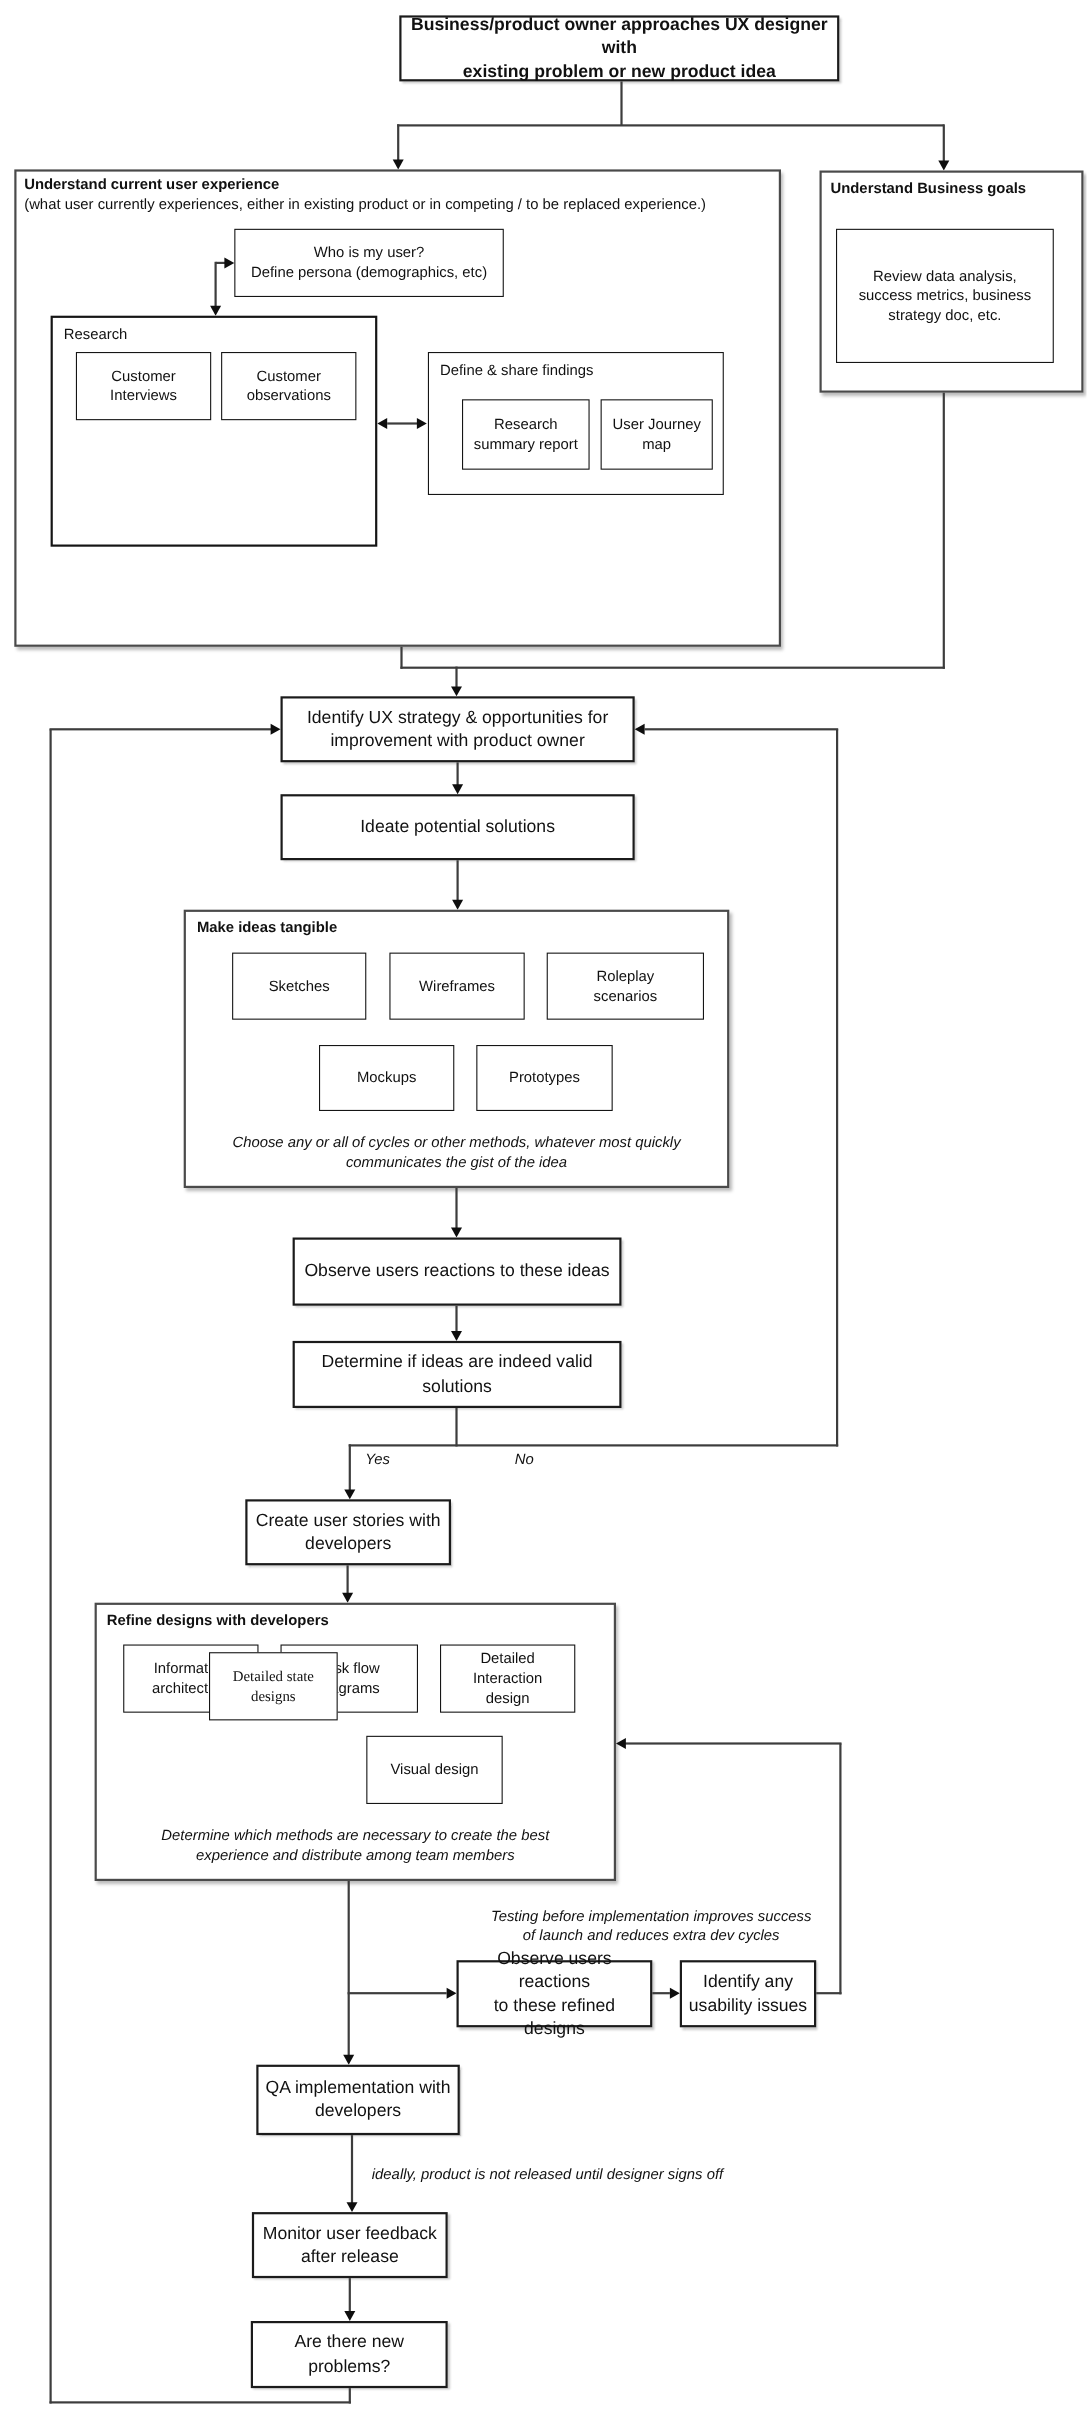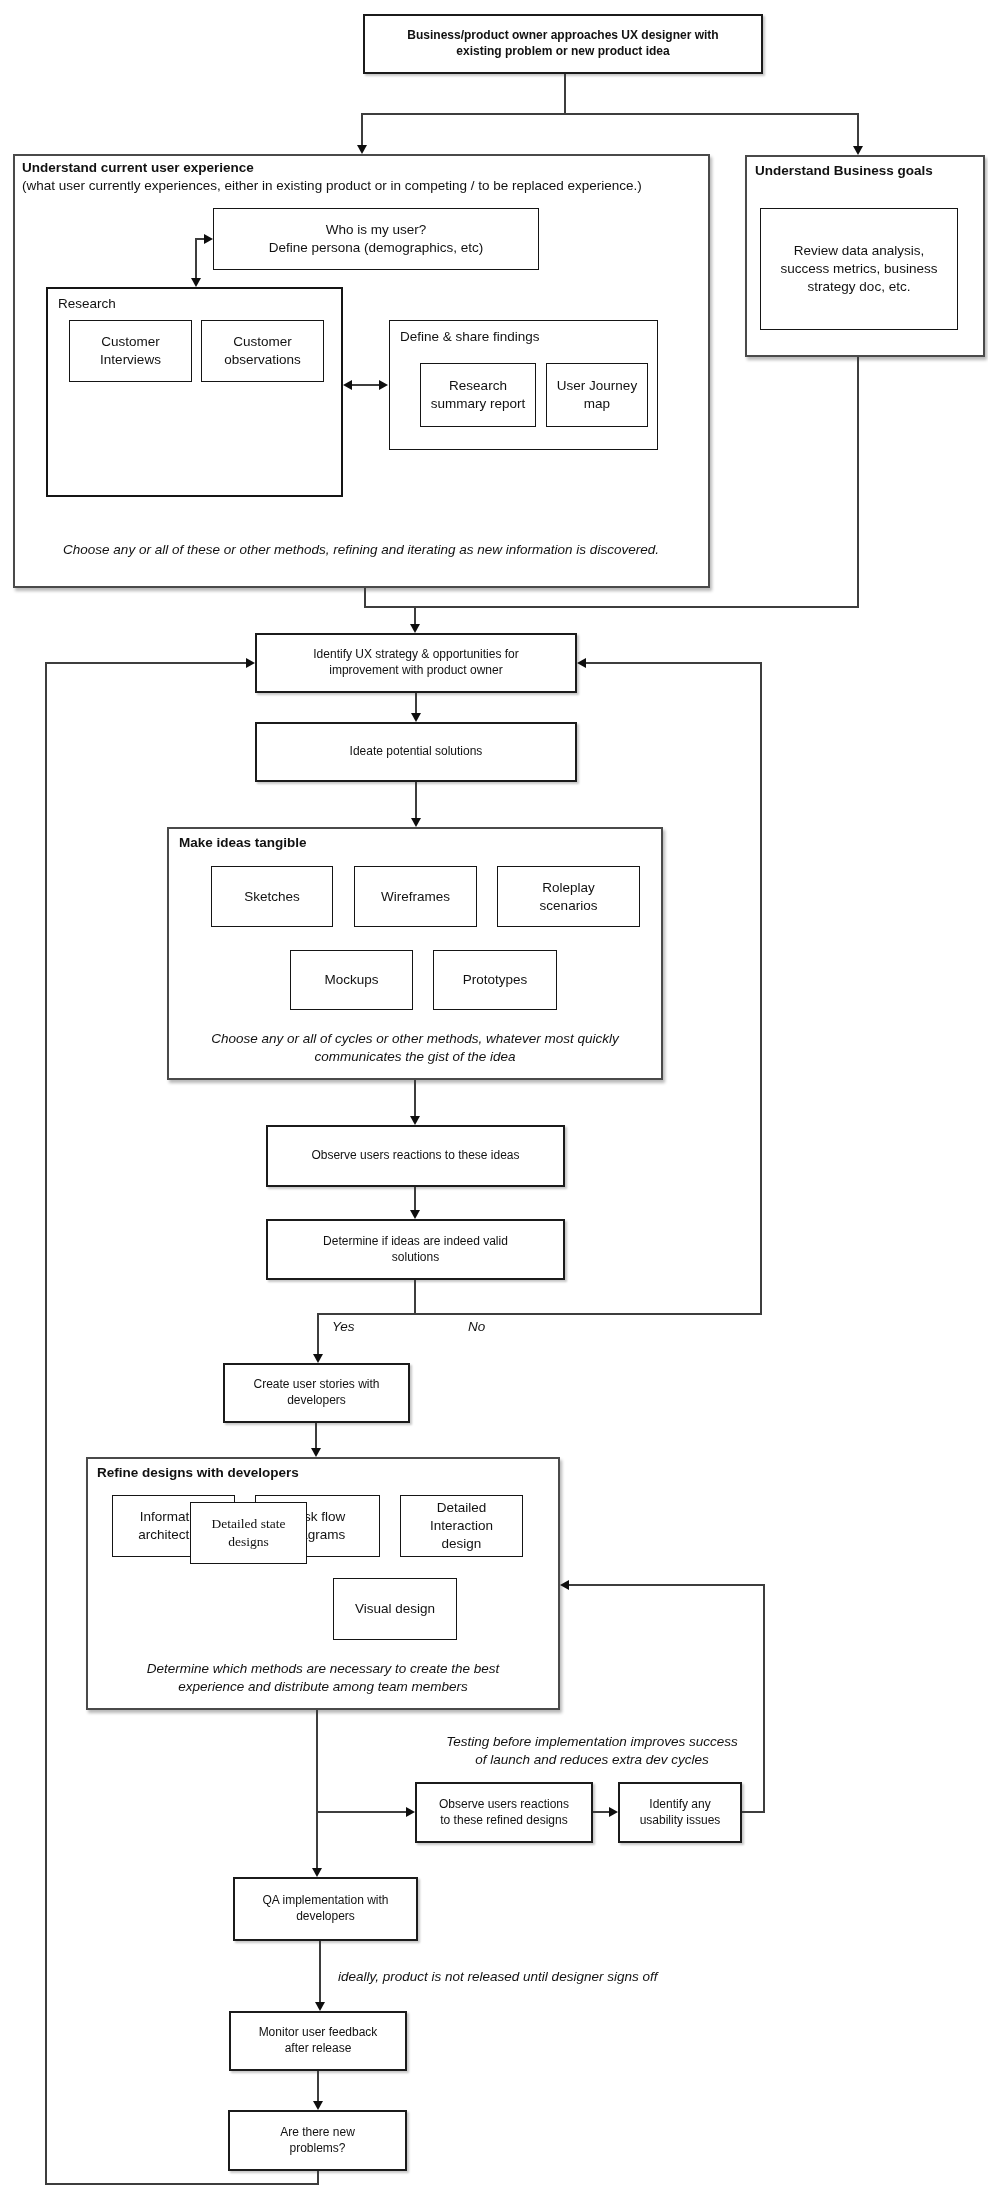--- a/index.html
+++ b/index.html
@@ -1,20 +1,20 @@
 <!DOCTYPE html>
 <html><head>
 <meta charset="utf-8">
 <style>
   html,body{margin:0;padding:0;background:#ffffff;}
   #canvas{position:relative;width:988px;height:2200px;background:#ffffff;
           font-family:"Liberation Sans","DejaVu Sans",sans-serif;color:#111;overflow:hidden;}
   .box,.sub,.panel,.frame{position:absolute;box-sizing:border-box;background:#ffffff;}
   .box{border:2px solid #1b1b1b;display:flex;align-items:center;justify-content:center;
-       text-align:center;font-size:12px;line-height:1.32;white-space:pre-line;
+       text-align:center;font-size:16px;line-height:1.32;white-space:pre-line;
        box-shadow:2px 2px 2px rgba(0,0,0,.22);padding:2px 6px;}
   .box.bold{font-weight:bold;}
   .sub{border:1.5px solid #151515;display:flex;align-items:center;justify-content:center;
        text-align:center;font-size:13.5px;line-height:1.32;white-space:pre-line;padding:2px 4px;}
   .panel{border:2px solid #4a4a4a;box-shadow:2px 3px 3px rgba(0,0,0,.28);}
   .frame{border:2px solid #151515;}
   .ptitle{position:absolute;font-size:13.5px;font-weight:bold;white-space:nowrap;}
   .plabel{position:absolute;font-size:13.5px;white-space:nowrap;}
   .note{position:absolute;font-size:13.5px;font-style:italic;text-align:center;
         line-height:1.35;white-space:pre-line;}
@@ -38,21 +38,21 @@
   <div class="hline" style="left:361px;top:113px;width:497px;"></div>
   <div class="vline" style="left:361px;top:113px;height:33px;"></div>
   <div class="ah down" style="left:357px;top:145px;"></div>
   <div class="vline" style="left:857px;top:113px;height:34px;"></div>
   <div class="ah down" style="left:853px;top:146px;"></div>
 
   <div class="panel" style="left:13px;top:154px;width:697px;height:434px;"></div>
   <div class="ptitle" style="left:22px;top:160px;">Understand current user experience</div>
   <div class="plabel" style="left:22px;top:178px;">(what user currently experiences, either in existing product or in competing / to be replaced experience.)</div>
 
-  <div class="sub" style="left:213px;top:208px;width:326px;height:62px;">Who is my user?
+  <div class="sub" style="left:213px;top:208px;width:245px;height:62px;">Who is my user?
 Define persona (demographics, etc)</div>
 
   <div class="hline" style="left:196px;top:238px;width:10px;"></div>
   <div class="ah right" style="left:204px;top:234px;"></div>
   <div class="vline" style="left:195px;top:238px;height:41px;"></div>
   <div class="ah down" style="left:191px;top:278px;"></div>
 
   <div class="frame" style="left:46px;top:287px;width:297px;height:210px;"></div>
   <div class="plabel" style="left:58px;top:296px;">Research</div>
   <div class="sub" style="left:69px;top:320px;width:123px;height:62px;">Customer
@@ -64,21 +64,20 @@
   <div class="ah left" style="left:343px;top:380px;"></div>
   <div class="ah right" style="left:379px;top:380px;"></div>
 
   <div class="frame" style="left:389px;top:320px;width:269px;height:130px;border-width:1.5px;"></div>
   <div class="plabel" style="left:400px;top:329px;">Define &amp; share findings</div>
   <div class="sub" style="left:420px;top:363px;width:116px;height:64px;">Research
 summary report</div>
   <div class="sub" style="left:546px;top:363px;width:102px;height:64px;">User Journey
 map</div>
 
-  <div class="note" style="left:31px;top:541px;width:660px;">Choose any or all of these or other methods, refining and iterating as new information is discovered.</div>
 
   <div class="panel" style="left:745px;top:155px;width:240px;height:202px;"></div>
   <div class="ptitle" style="left:755px;top:163px;">Understand Business goals</div>
   <div class="sub" style="left:760px;top:208px;width:198px;height:122px;">Review data analysis,
 success metrics, business
 strategy doc, etc.</div>
 
   <div class="vline" style="left:364px;top:588px;height:20px;"></div>
   <div class="vline" style="left:857px;top:357px;height:251px;"></div>
   <div class="hline" style="left:364px;top:606px;width:495px;"></div>

